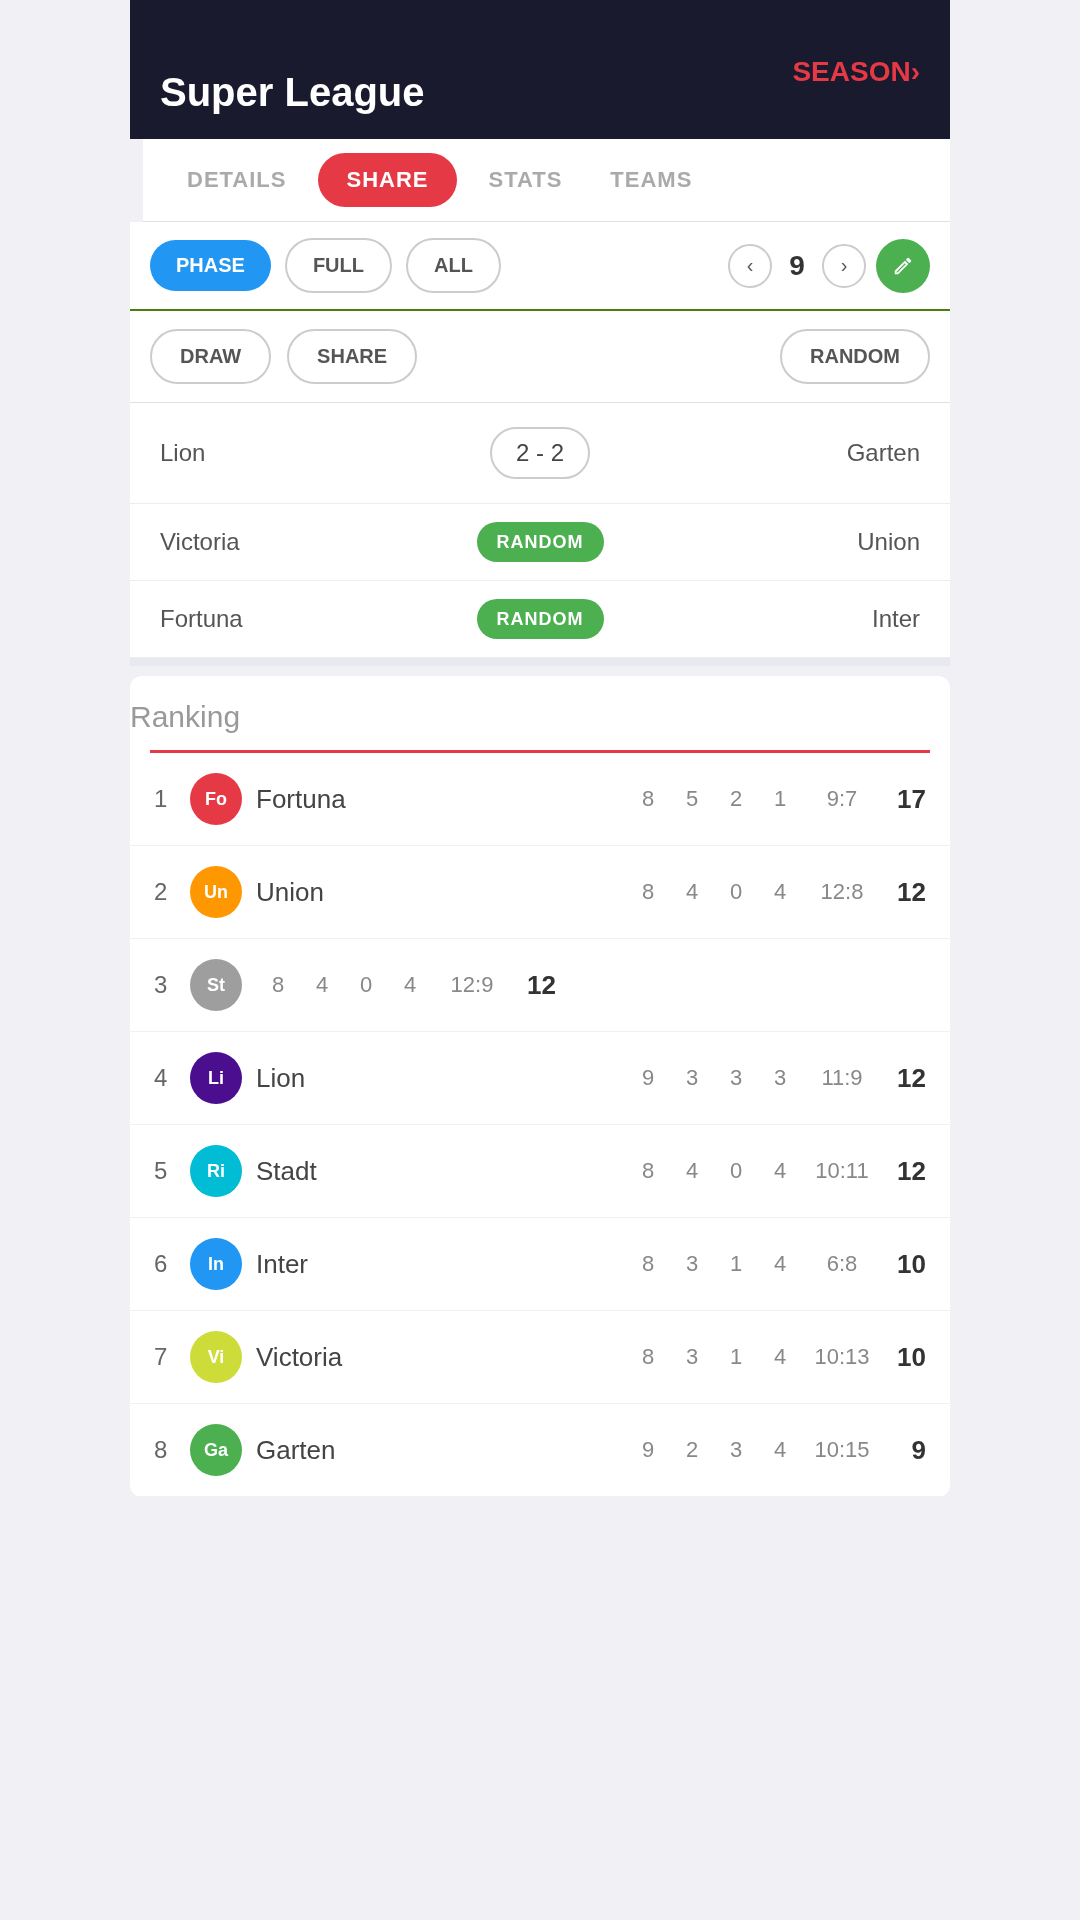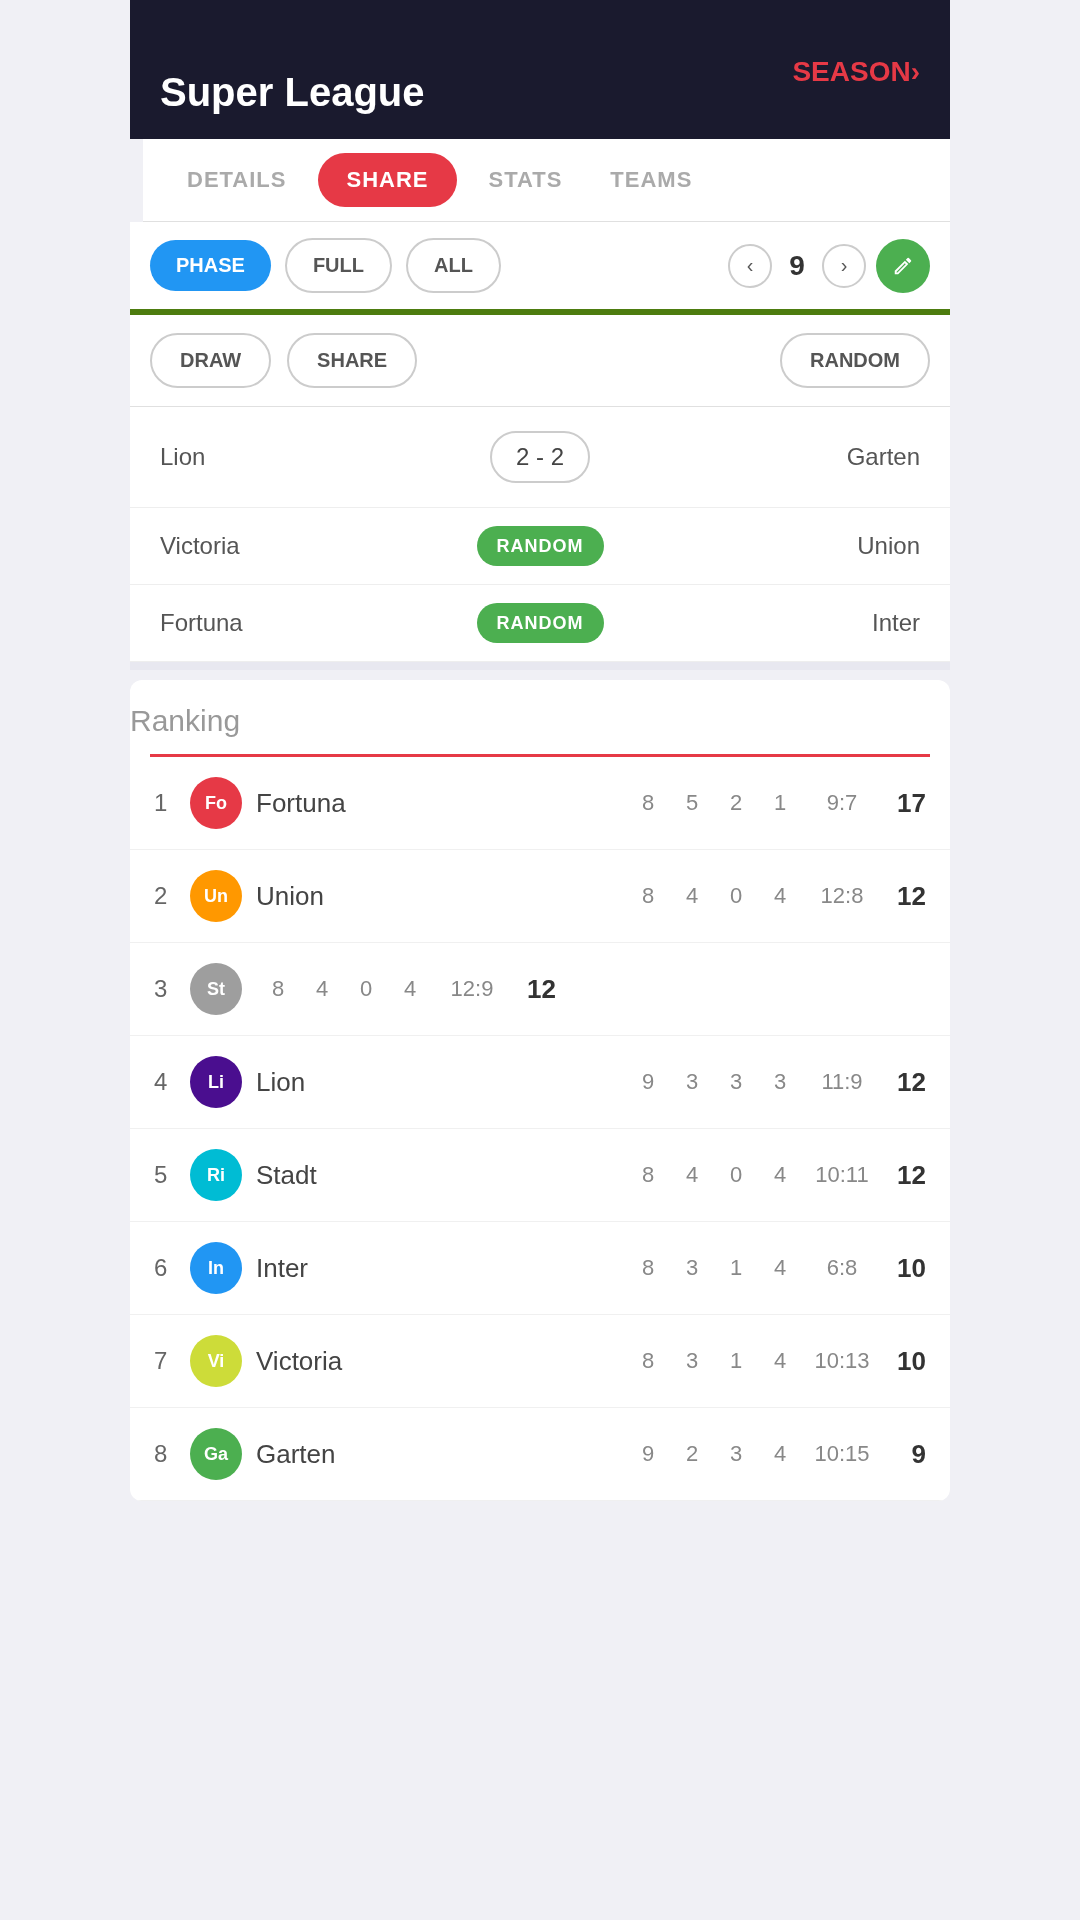--- a/index.html
+++ b/index.html
@@ -62,21 +62,21 @@
       margin: 12px 8px;
     }
 
     
     .filter-row {
       background: white;
       display: flex;
       align-items: center;
       padding: 16px 20px;
       gap: 14px;
-      border-bottom: 6px solid #4d7c0f;
+      border-bottom: 2px solid #4d7c0f;
     }
     .filter-btn {
       padding: 14px 26px;
       border-radius: 30px;
       font-size: 20px;
       font-weight: 600;
       cursor: pointer;
       border: none;
     }
     .filter-btn.active {

